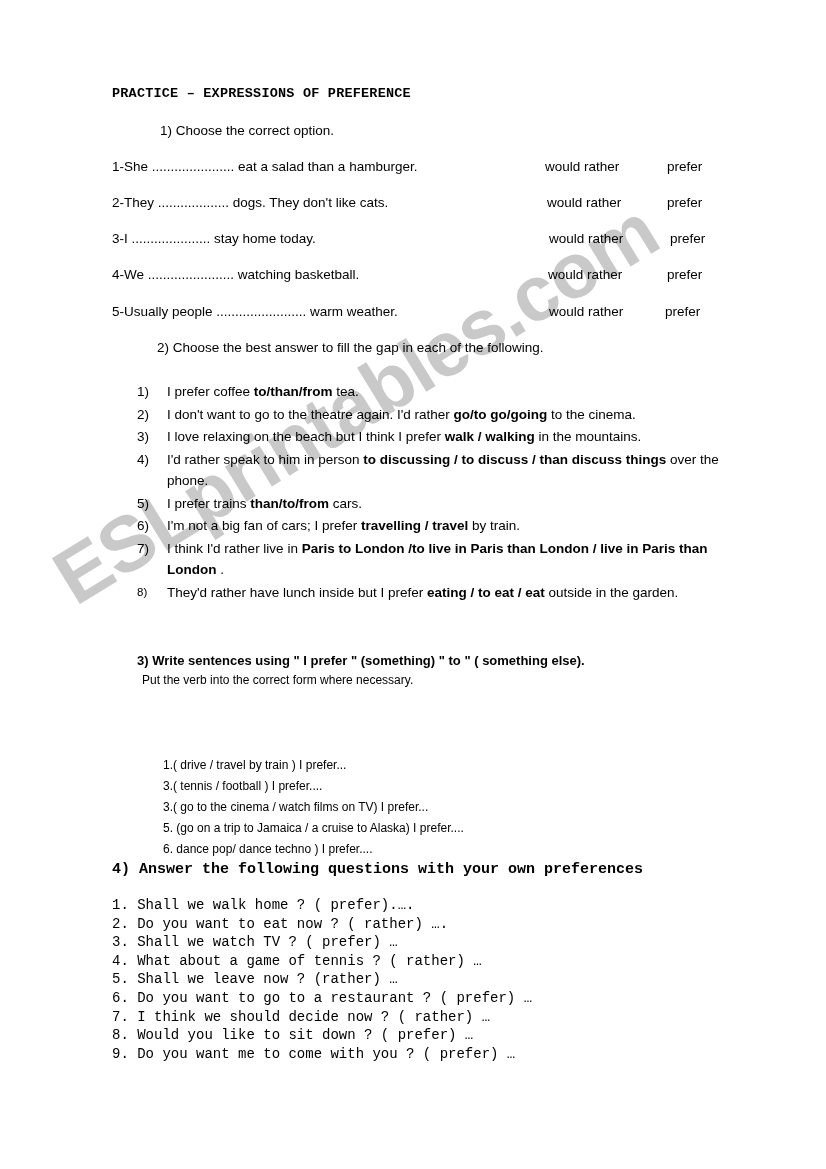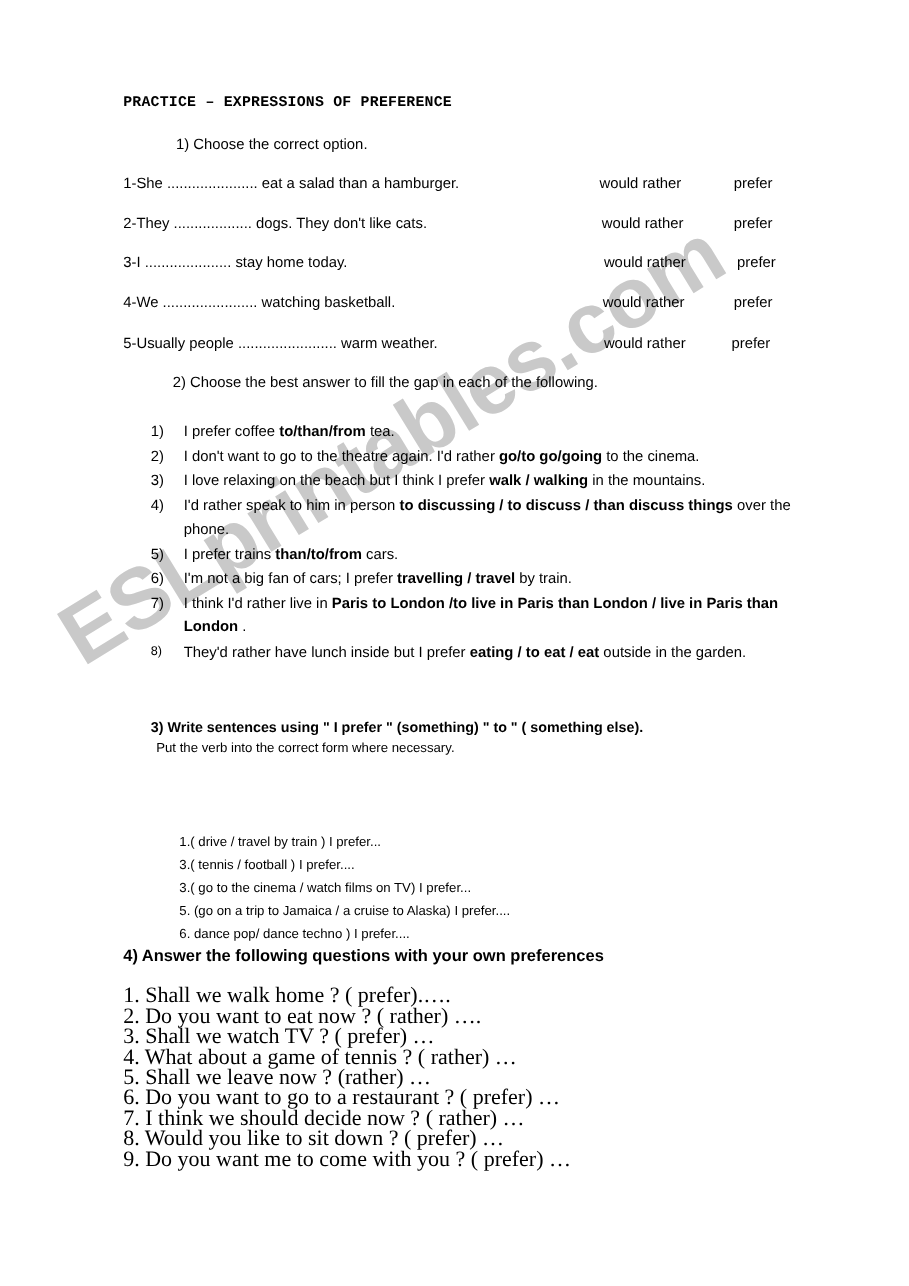--- a/index.html
+++ b/index.html
@@ -127,31 +127,31 @@
     line-height: 21px;
     margin-top: 39px;
   }
   .s3-list div { white-space: nowrap; }
 
   
   .s4-head {
     position: absolute;
     left: 112px;
     top: 861px;
-    font-family: Liberation Sans, sans-serif;
+    font-family: Liberation Mono, monospace;
     font-size: 15px;
     font-weight: bold;
     white-space: nowrap;
   }
   .s4-list {
     position: absolute;
     left: 112px;
     top: 896px;
-    font-family: Liberation Serif, serif;
-    font-size: 20px;
+    font-family: Liberation Mono, monospace;
+    font-size: 14px;
     line-height: 18.6px;
   }
   .s4-list div { white-space: nowrap; }
 </style>
 </head>
 <body>
 
 <div class="page">
 
   <div class="watermark">ESLprintables.com</div>

